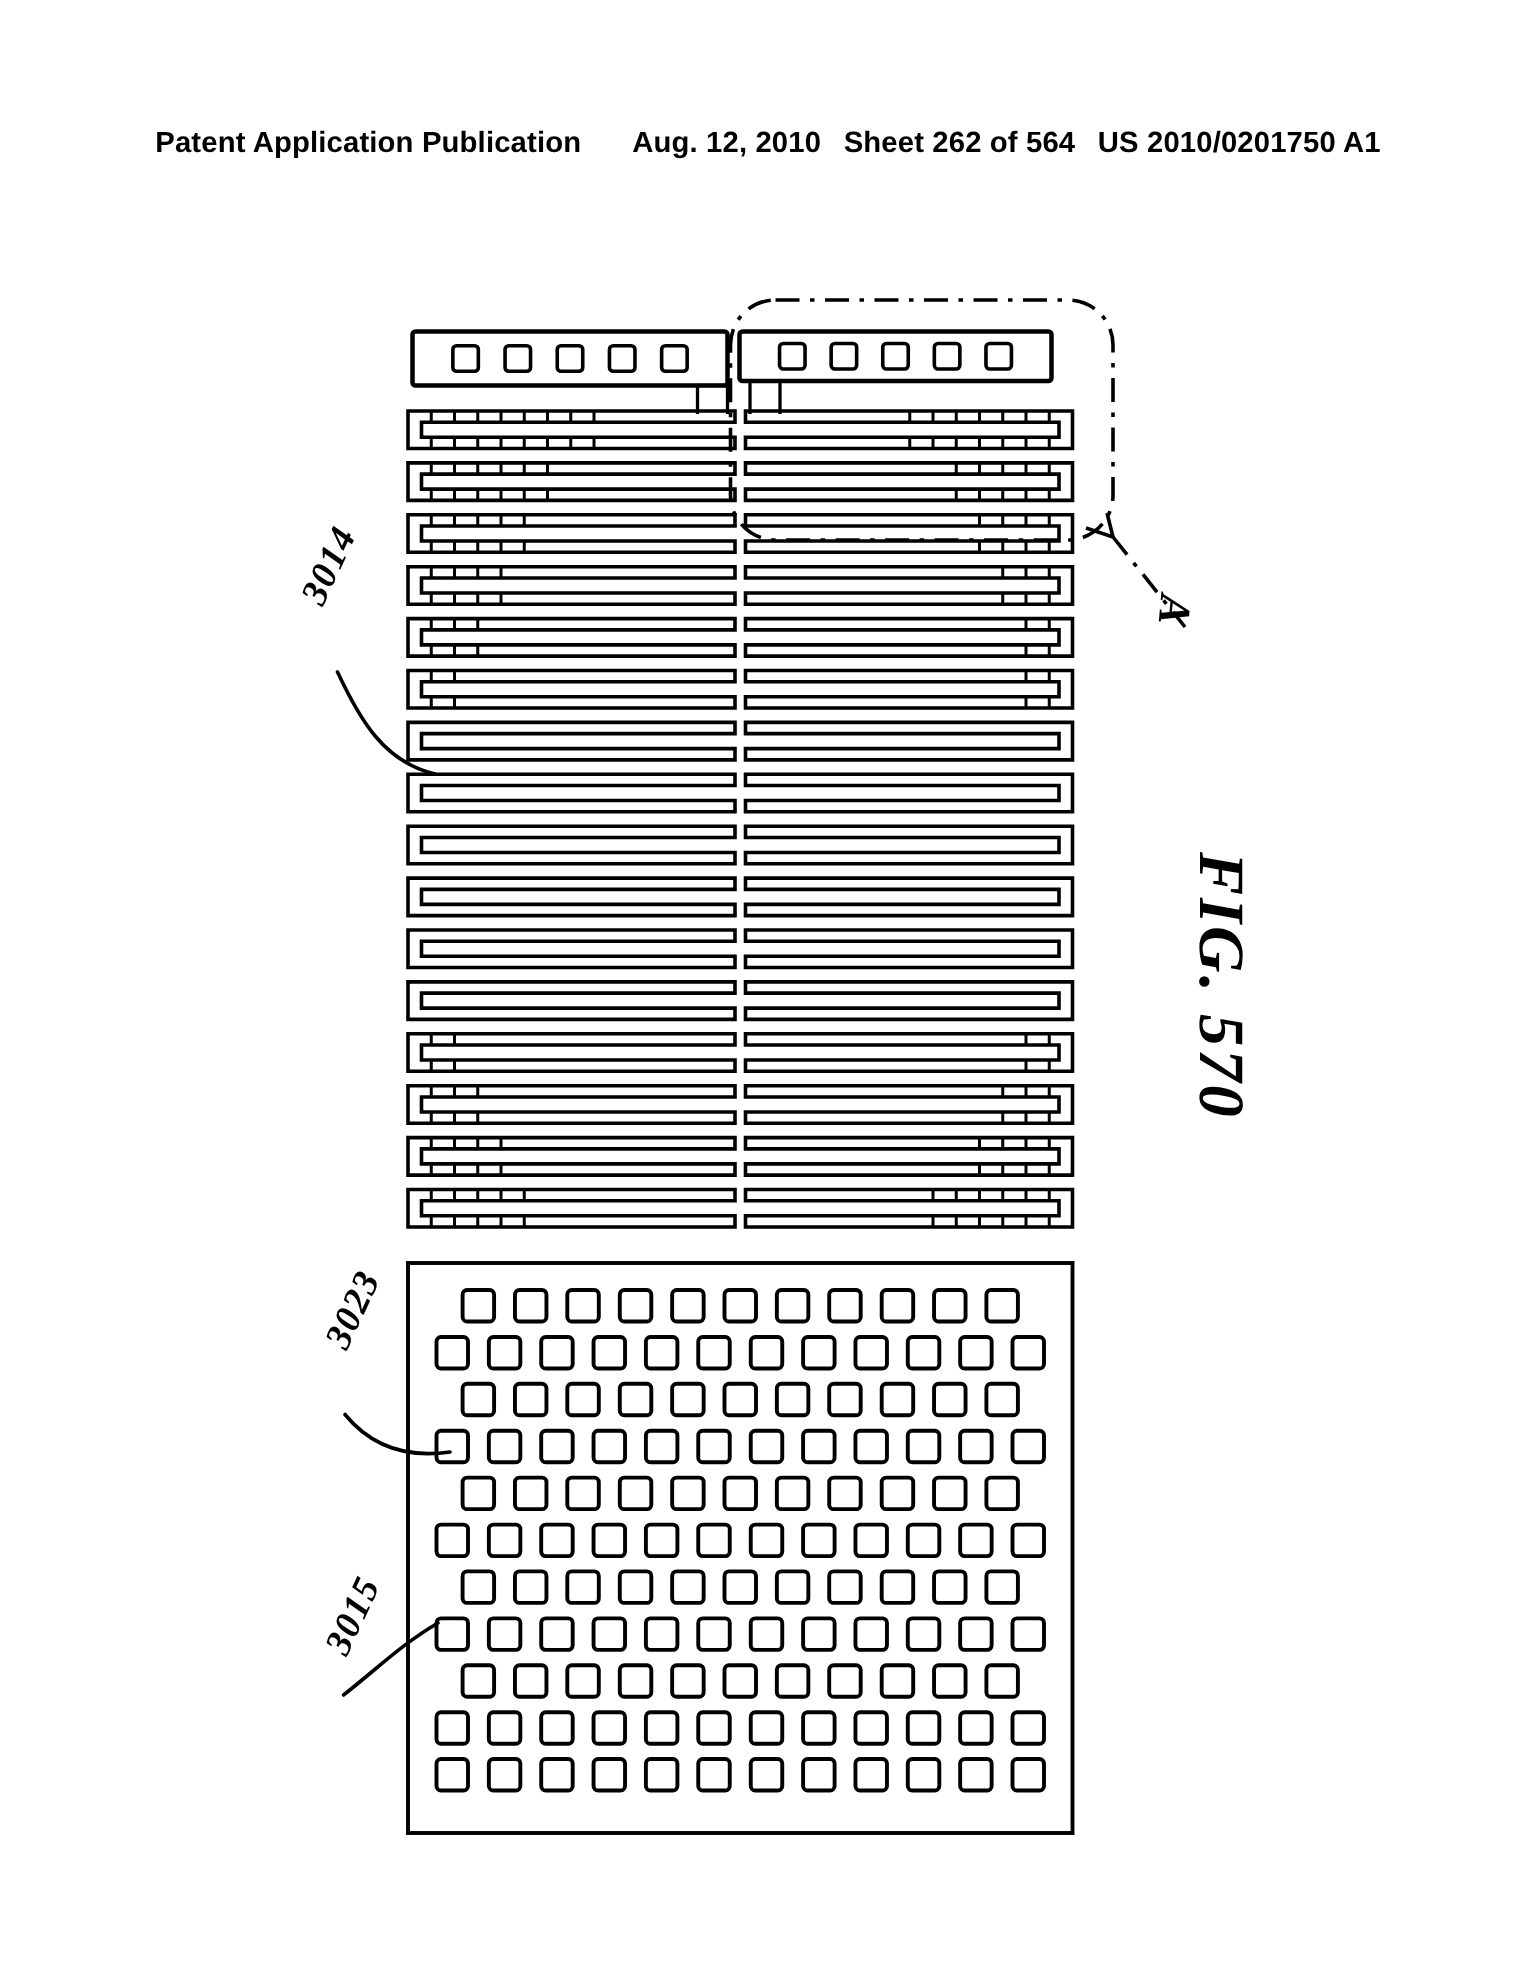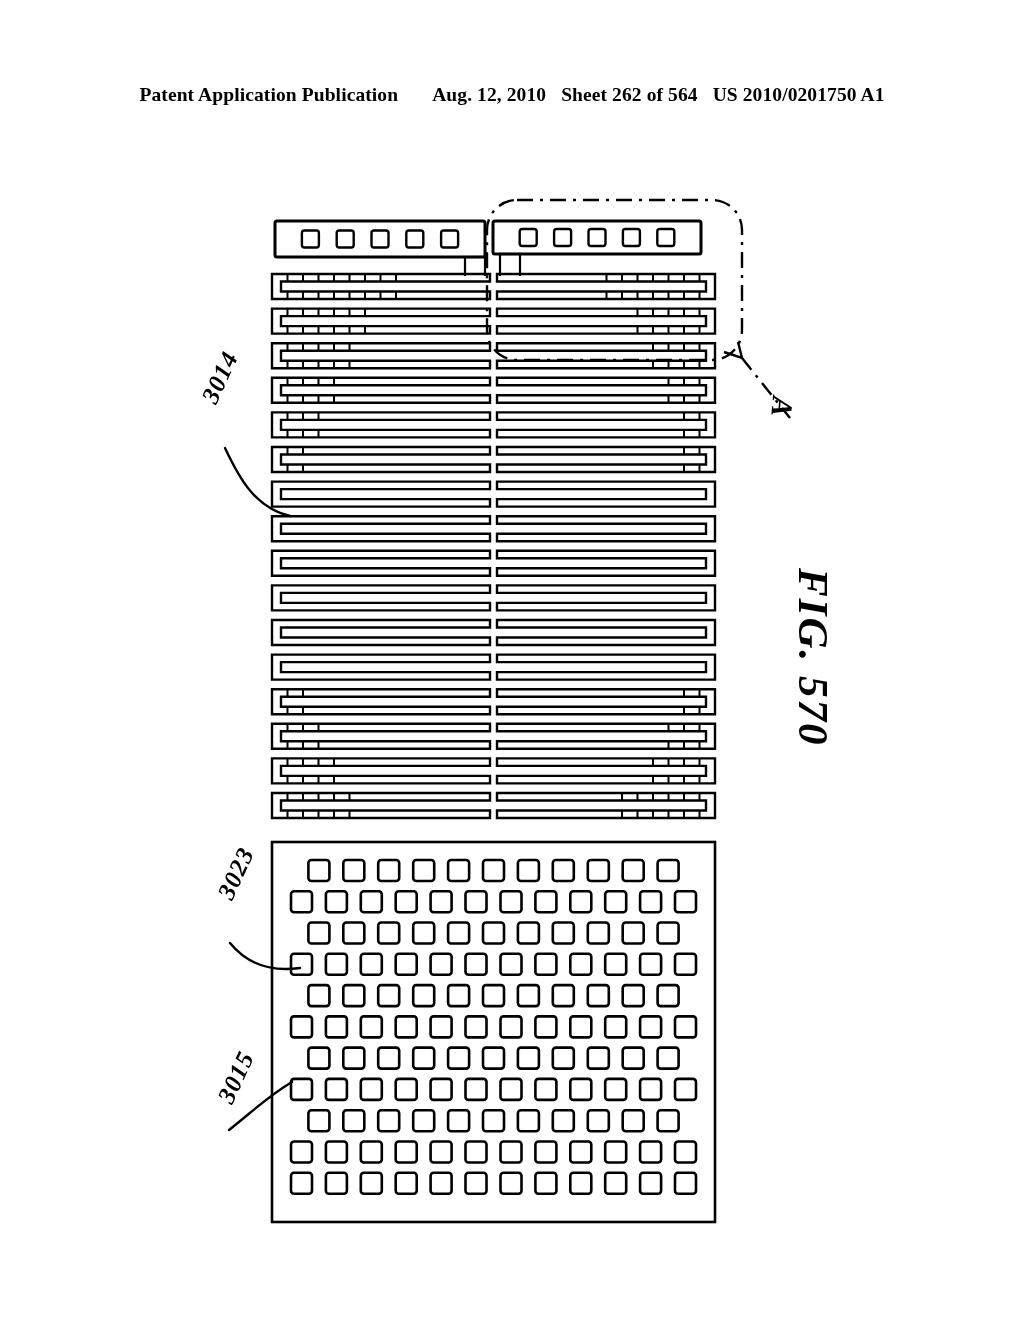--- a/index.html
+++ b/index.html
@@ -17,21 +17,21 @@
     overflow: hidden;
   }
 
   
   #page-header {
     position: absolute;
     left: 0;
     top: 84px;
     width: 1024px;
     text-align: center;
-    font-family: Liberation Serif, serif;
+    font-family: Liberation Sans, sans-serif;
     font-weight: bold;
     font-size: 19.5px;
     letter-spacing: 0.1px;
     white-space: nowrap;
   }
   #page-header .hdr-seg { display: inline-block; }
   #page-header .gap-wide { display: inline-block; width: 34px; }
   #page-header .gap-mid  { display: inline-block; width: 15px; }
 
   

